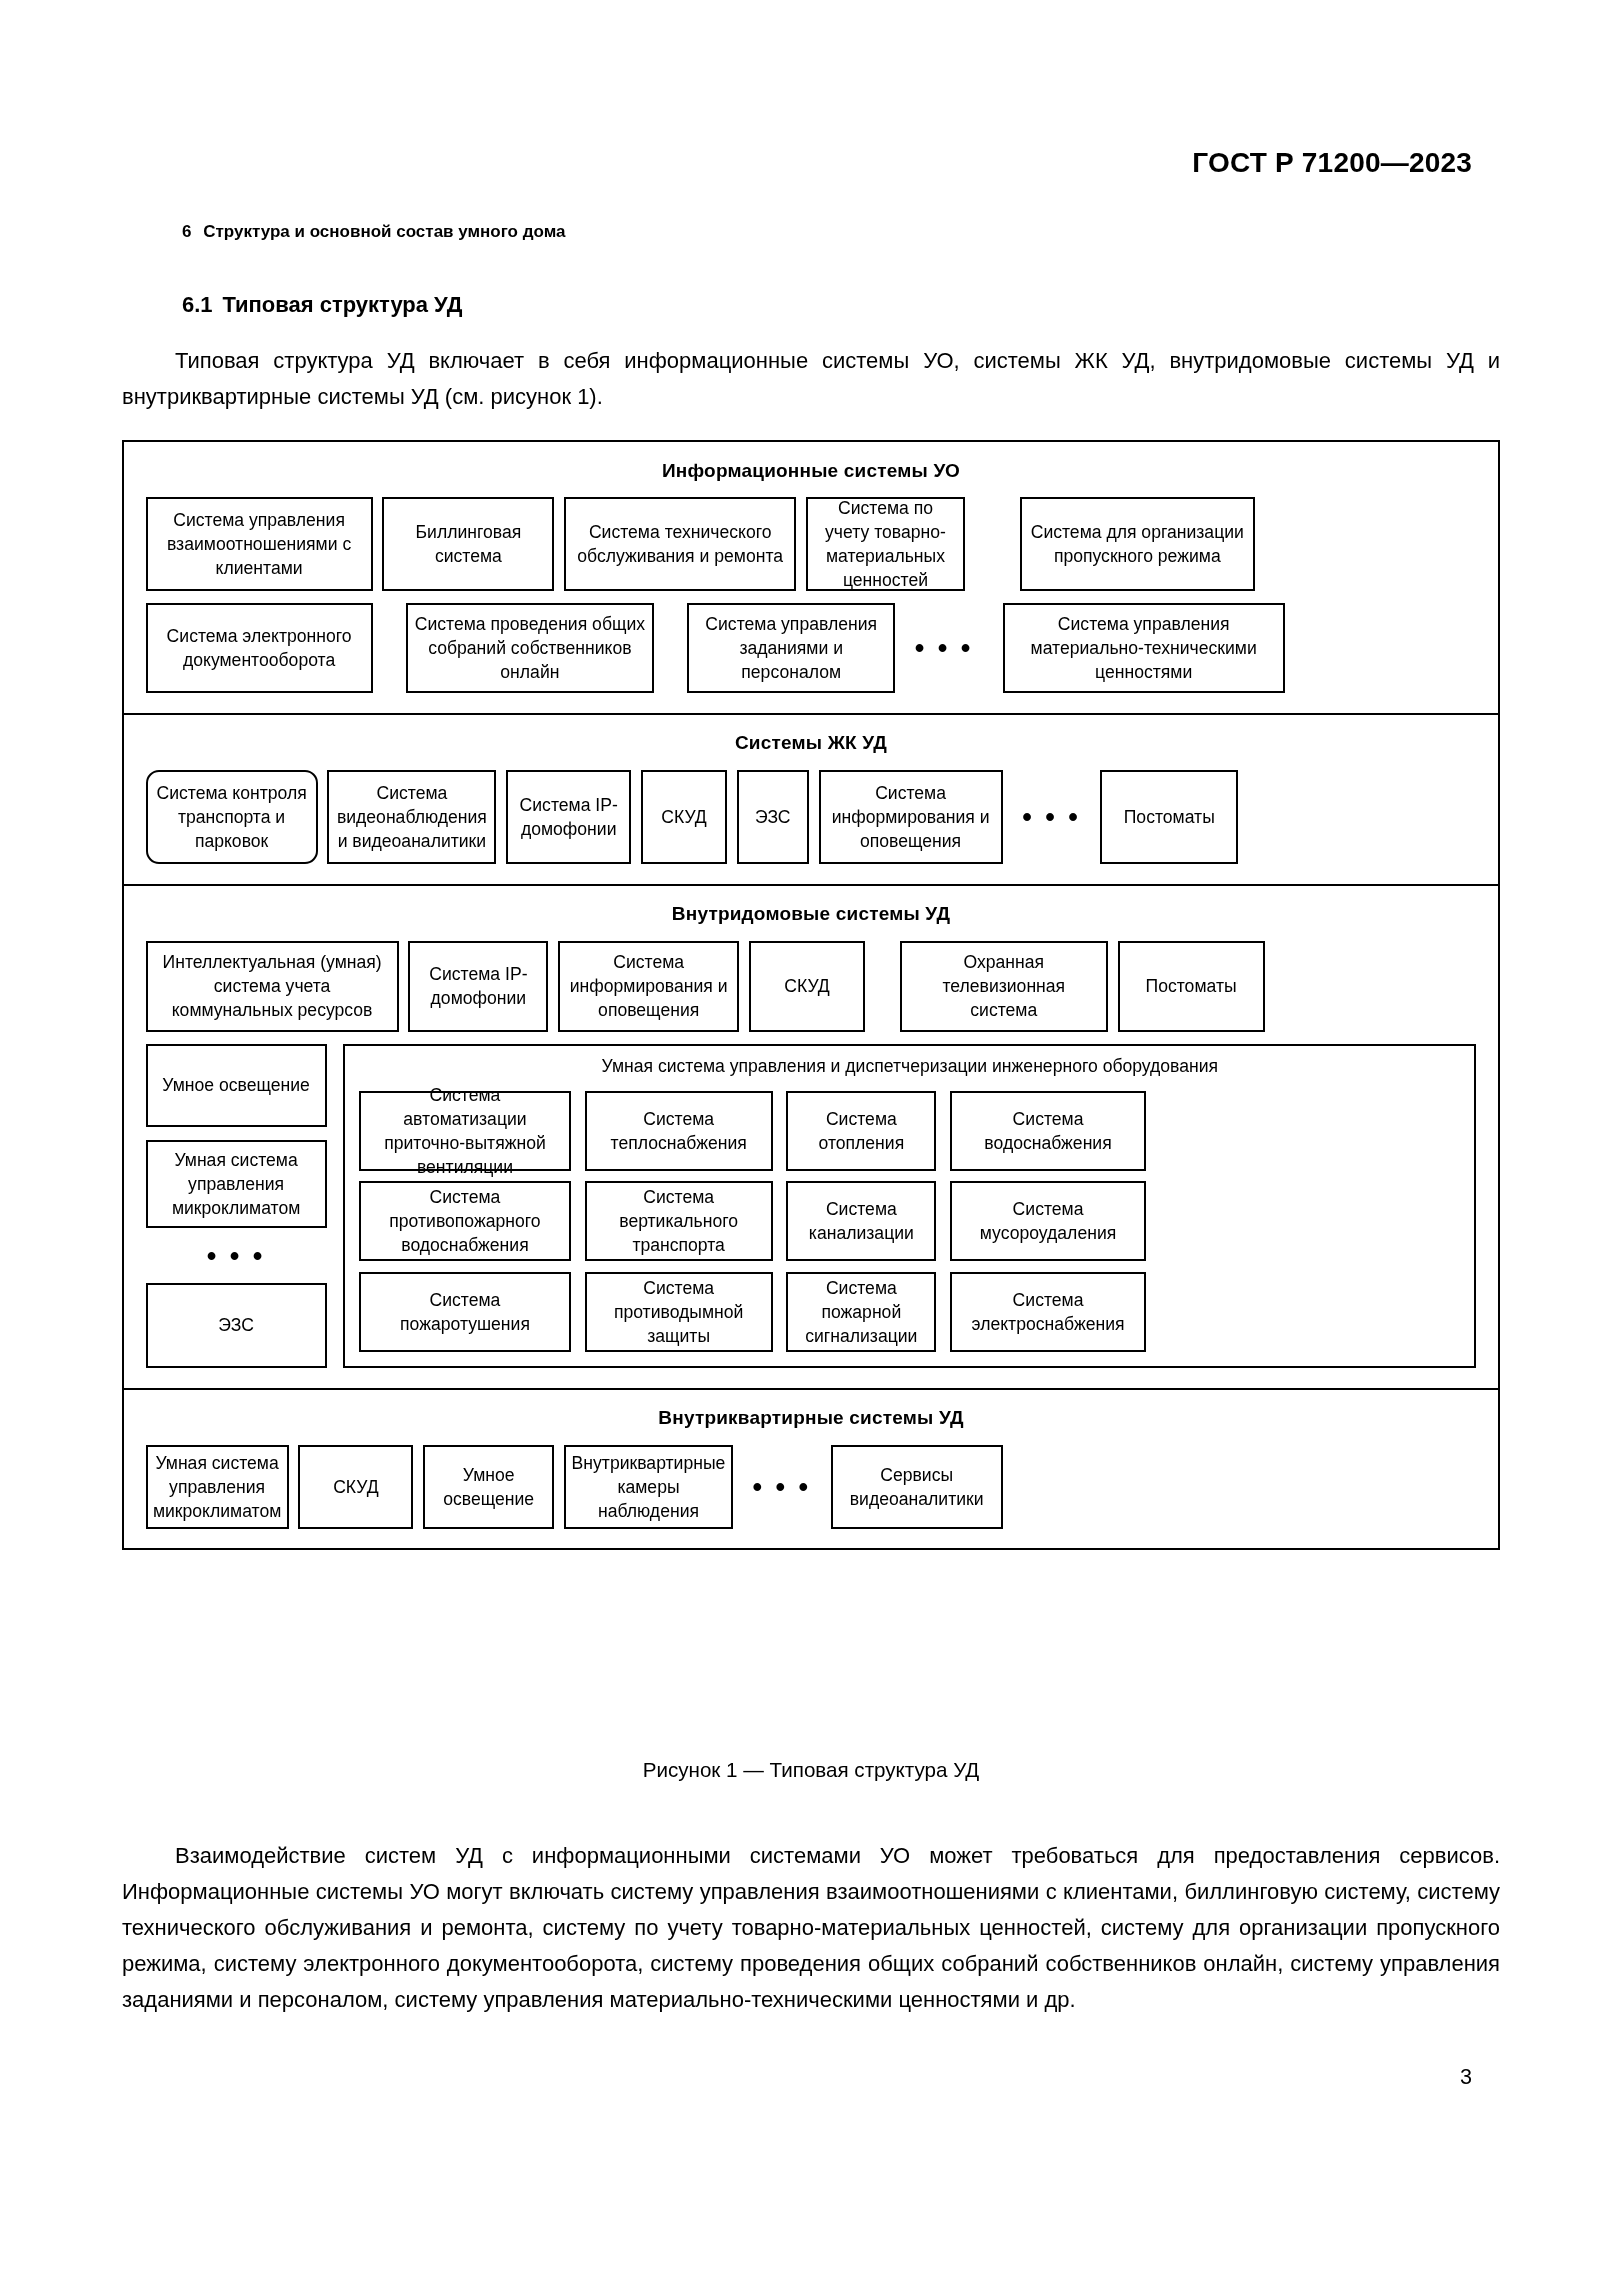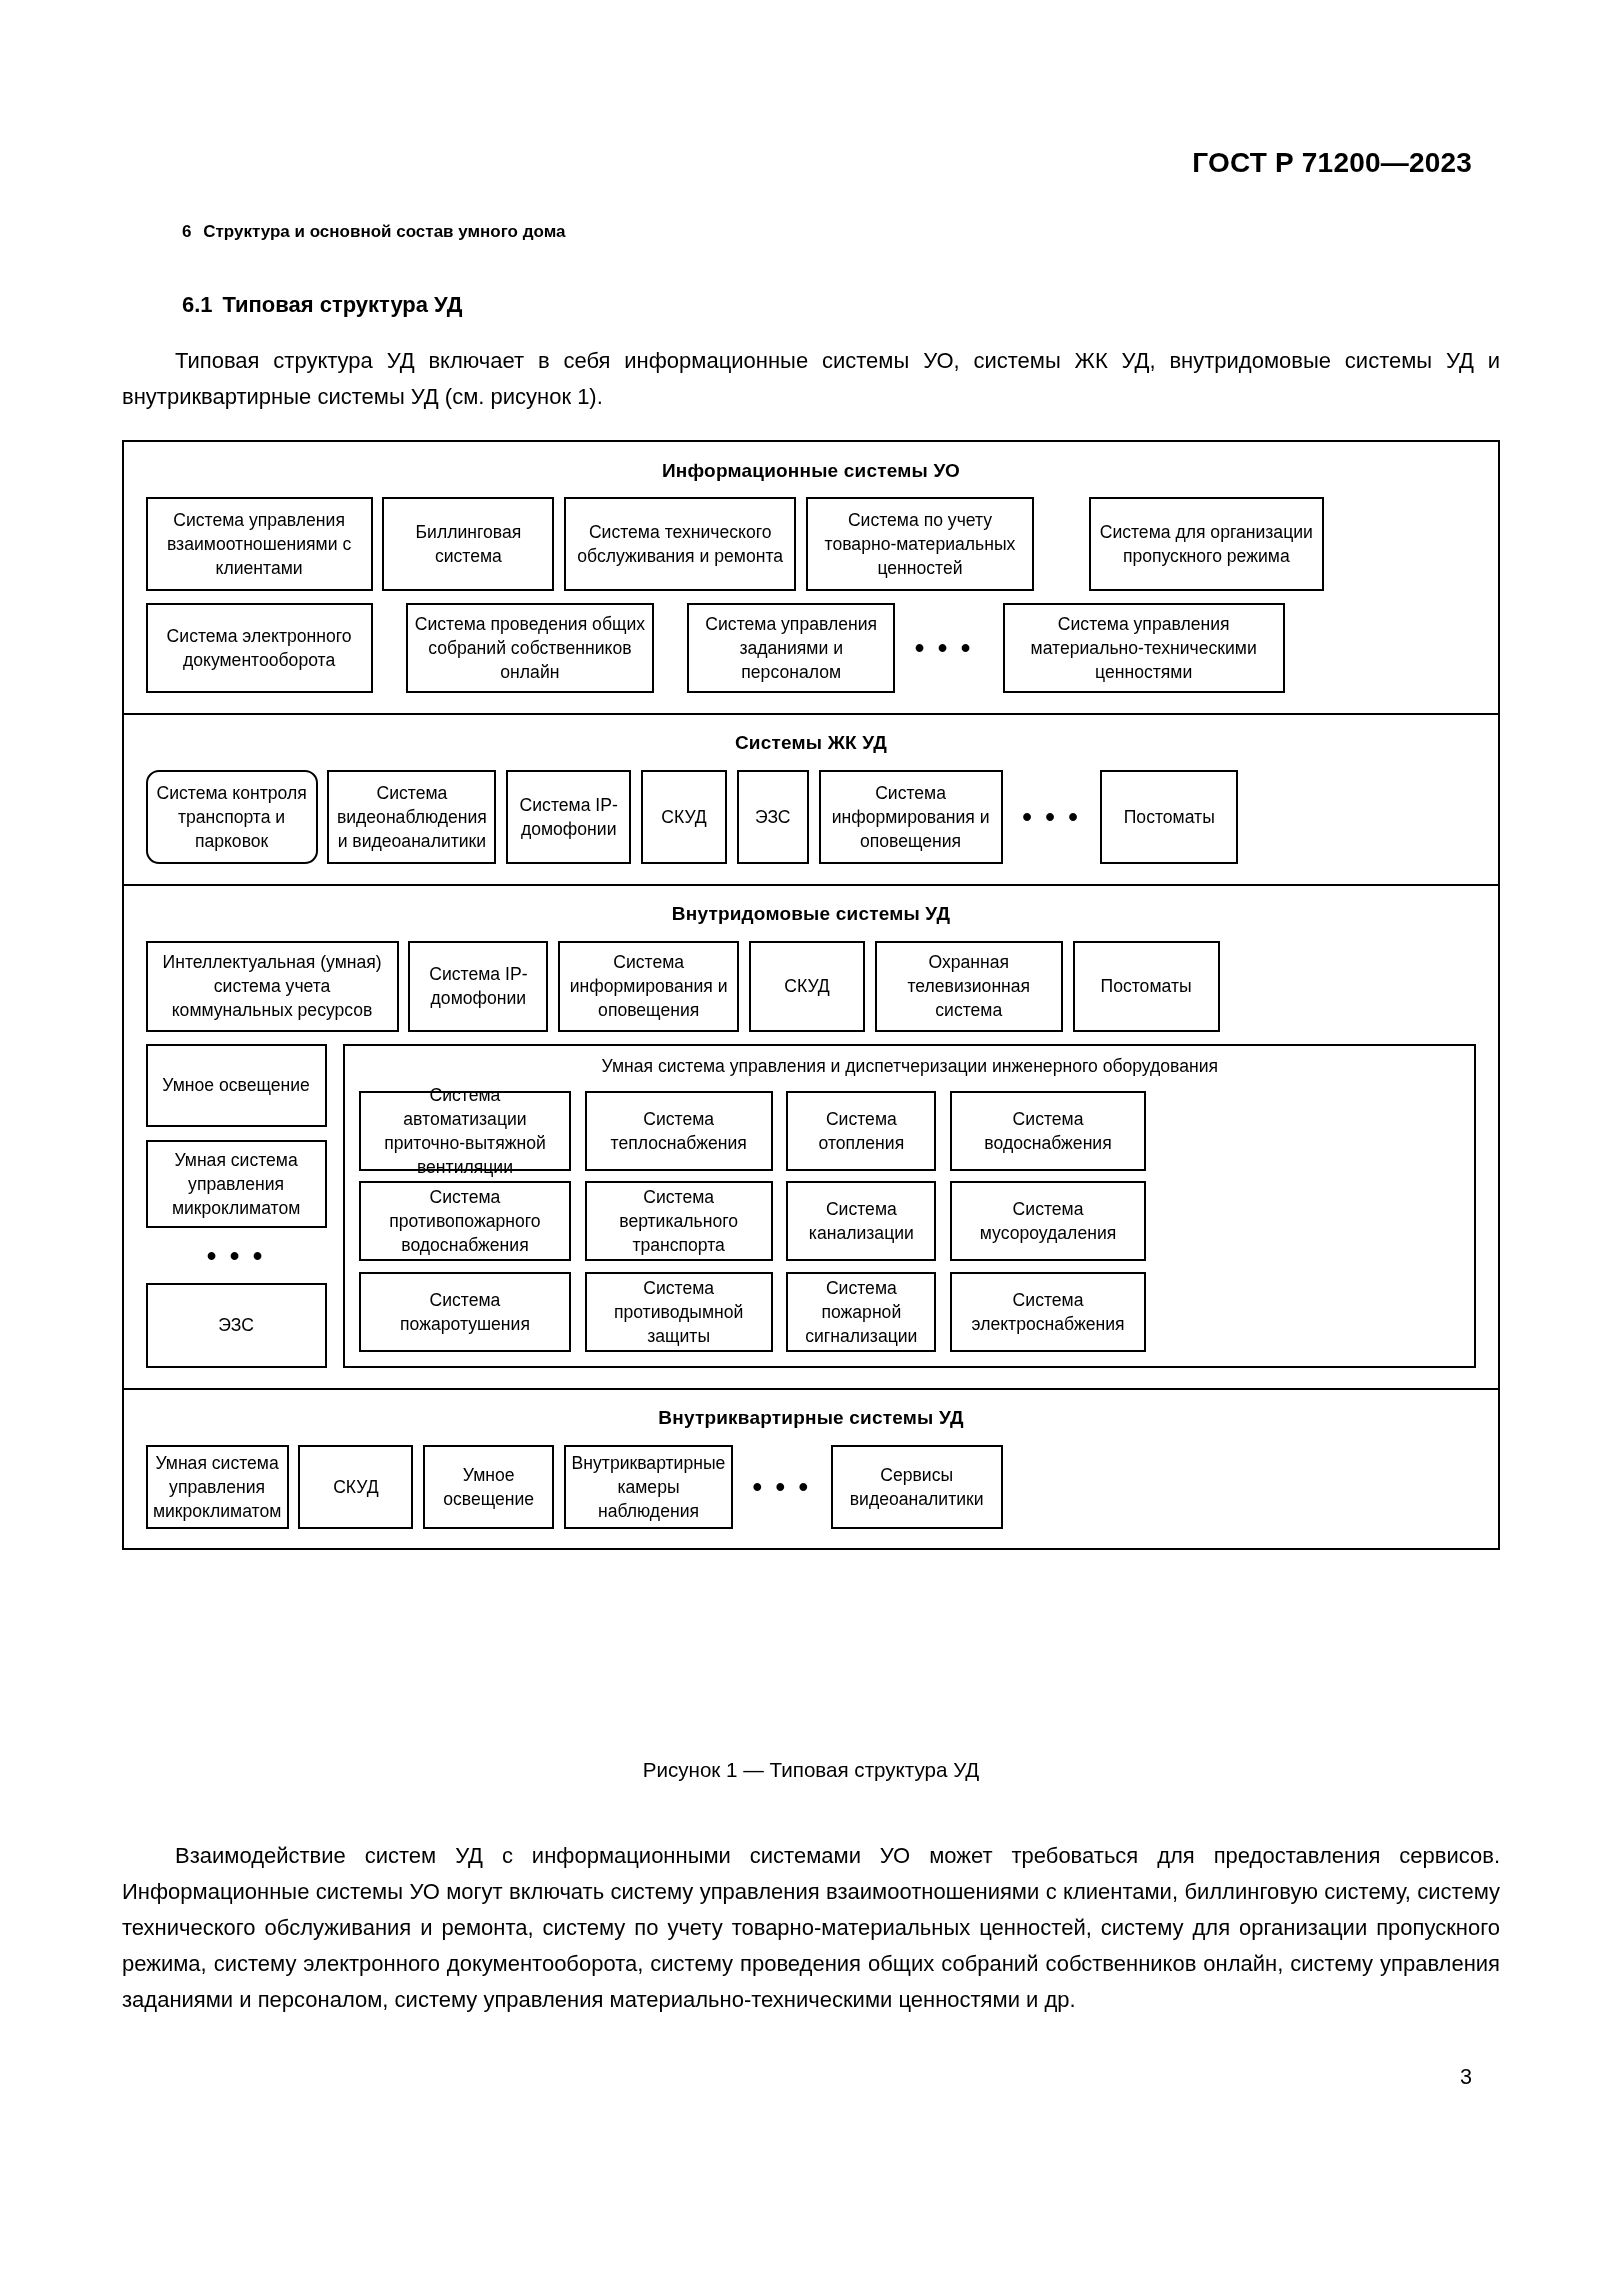--- a/index.html
+++ b/index.html
@@ -120,21 +120,21 @@
     font-weight: bold;
     padding: 0 9.8px;
     line-height: 1;
   }
 
   
   .b1-r1 .box { height: 94px; }
   .b1-r1 .c1 { width: 227px; }
   .b1-r1 .c2 { width: 172px; }
   .b1-r1 .c3 { width: 232px; }
-  .b1-r1 .c4 { width: 228px; }
+  .b1-r1 .c4 { width: 159px; }
   .b1-r1 .c5 { width: 235px; margin-left: 45px; }
 
   .b1-r2 .box { height: 90px; }
   .b1-r2 .c1 { width: 227px; }
   .b1-r2 .c2 { width: 248px; margin-left: 23.5px; }
   .b1-r2 .c3 { width: 208px; margin-left: 23.5px; }
   .b1-r2 .c4 { width: 282px; margin-left: 9.8px; }
 
   
   .b2-r1 .box { height: 94px; }
@@ -145,21 +145,21 @@
   .b2-r1 .c5 { width: 72px; }
   .b2-r1 .c6 { width: 184px; }
   .b2-r1 .c7 { width: 138px; }
 
   
   .b3-r1 .box { height: 91px; }
   .b3-r1 .c1 { width: 253px; }
   .b3-r1 .c2 { width: 140px; }
   .b3-r1 .c3 { width: 181px; }
   .b3-r1 .c4 { width: 116px; }
-  .b3-r1 .c5 { width: 188px; }
+  .b3-r1 .c5 { width: 208px; margin-left: 25px; }
   .b3-r1 .c6 { width: 147px; }
 
   .b3-lower {
     display: flex;
     align-items: stretch;
     gap: 16.7px;
   }
   .b3-left {
     width: 181px;
     flex: 0 0 181px;

